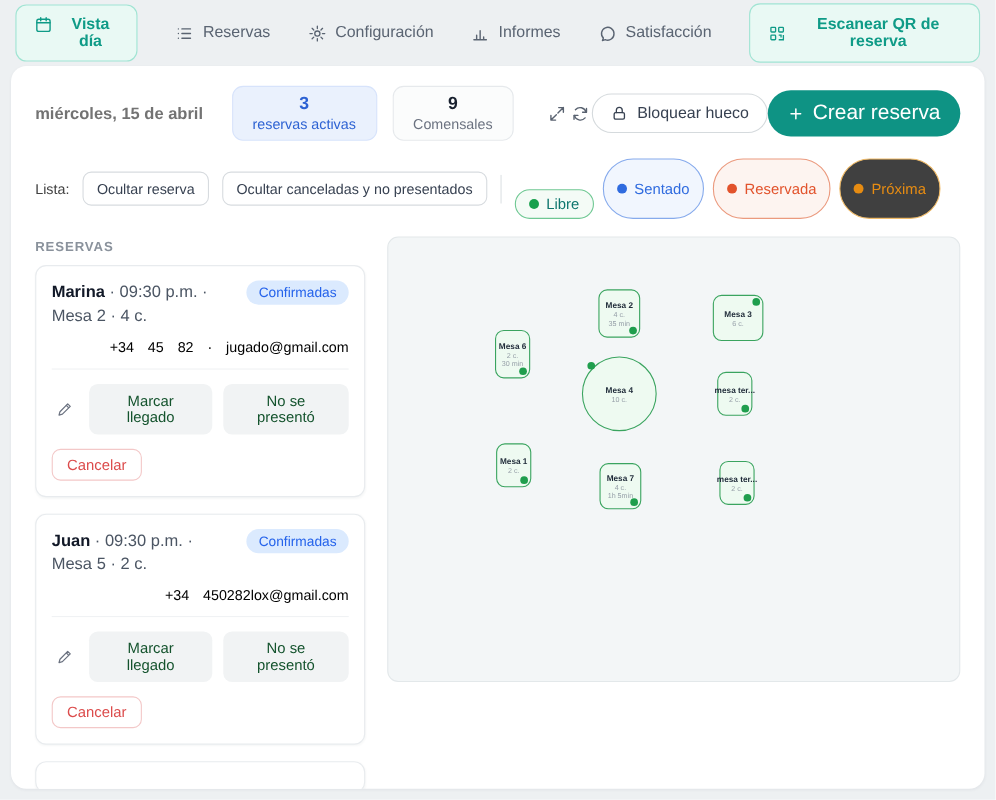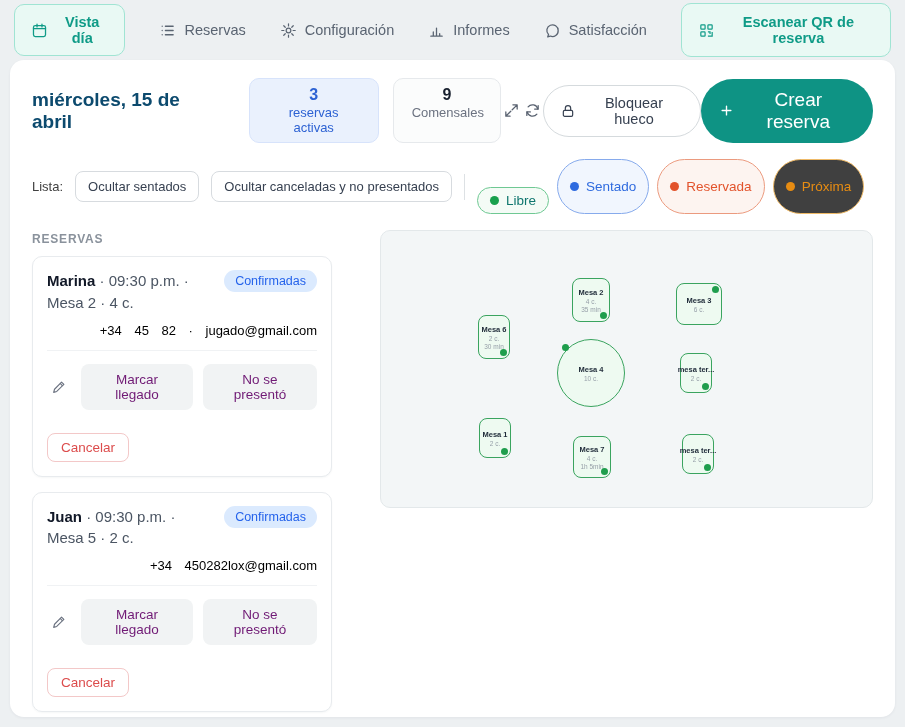--- a/index.html
+++ b/index.html
@@ -7,21 +7,21 @@
   body {
     font-family: "Liberation Sans", sans-serif;
     background: #edf0f2;
     color: #1f2430;
   }
   svg { display:block; }
 
   
   .topnav { height: 60px; display: flex; align-items: center; padding: 0 14px; gap: 34px; }
   .nav-pill {
-    display: flex; align-items: center; gap: 8px;
+    display: flex; gap: 8px;
     font-size: 14.5px; color: #5a6472; cursor: pointer; background: none; border: none;
     font-family: inherit;
   }
   .nav-pill.active {
     background: #e9f9f4; border: 1px solid #a0e4d3; border-radius: 10px;
     padding: 9px 16px; color: #0f9b87; font-weight: bold;
   }
   .qr-btn {
     margin-left: auto; display: flex; align-items: center; gap: 8px;
     background: #e9f9f4; border: 1px solid #a0e4d3; border-radius: 10px;
@@ -29,21 +29,21 @@
     cursor: pointer; font-family: inherit;
   }
 
   
   .panel {
     background: #fff; border-radius: 14px; margin: 0 10px 8px;
     height: 657px; box-shadow: 0 1px 3px rgba(30,40,60,.06);
     padding: 18px 22px; overflow: hidden;
   }
   .head-row { display: flex; align-items: center; }
-  .date-title { font-size: 19px; font-weight: bold; color: #0c4a6e; }
+  .date-title { font-size: 15px; font-weight: bold; color: #737373; }
   .stats { display: flex; gap: 14px; margin-left: 26px; }
   .stat-card { border-radius: 10px; padding: 7px 18px; text-align: center; min-width: 104px; }
   .stat-card.blue { background: #eaf1fd; border: 1px solid #d7e3fb; color: #2d62d3; }
   .stat-card.gray { background: #fbfcfc; border: 1px solid #e6e9ec; color: #6b7280; }
   .stat-value { font-size: 16px; font-weight: bold; }
   .stat-card.gray .stat-value { color: #18202e; }
   .stat-label { font-size: 13px; margin-top: 1px; }
   .head-actions { margin-left: auto; display: flex; align-items: center; gap: 0; }
   .icon-btn { background: none; border: none; color: #596270; cursor: pointer; padding: 2px; }
   .btn-outline {
@@ -96,31 +96,31 @@
     padding: 4px 11px; margin-left: 8px; white-space: nowrap;
   }
   .contact-row { display: flex; justify-content: flex-end; margin-top: 9px; font-size: 13px; color: #000000; }
   .contact-row .phone { word-spacing: 9px; }
   .extra-row { margin-top: 9px; font-size: 13px; color: #9ba3ad; }
   .res-divider { border-top: 1px solid #f0f2f4; margin-top: 12px; }
   .action-row { display: flex; align-items: center; gap: 10px; margin-top: 13px; }
   .pencil-btn { background: none; border: none; color: #6b7280; cursor: pointer; padding: 2px 4px; }
   .soft-btn {
     background: #f1f3f4; border: none; border-radius: 8px; padding: 8px 13px;
-    font-size: 13.5px; color: #701a75; cursor: pointer; font-family: inherit;
+    font-size: 13.5px; color: #14532d; cursor: pointer; font-family: inherit;
   }
   .cancel-btn {
-    margin-top: 23px; background: #fff; border: 1px solid #f3c8c8; border-radius: 8px;
+    margin-top: 13px; background: #fff; border: 1px solid #f3c8c8; border-radius: 8px;
     padding: 6px 13px; font-size: 13.5px; color: #dc4c4c; cursor: pointer; font-family: inherit;
   }
 
   
   .plan {
-    flex: 1; height: 278px; background: #f3f6f7; border: 1px solid #e3e8ea;
-    border-radius: 10px; position: relative; margin-left: 28px;
+    flex: 1; height: 405px; background: #f3f6f7; border: 1px solid #e3e8ea;
+    border-radius: 10px; position: relative;
   }
   .tbl {
     position: absolute; background: #eefaf1; border: 1.5px solid #3aa45f; border-radius: 8px;
     display: flex; flex-direction: column; align-items: center; justify-content: center;
     cursor: pointer;
   }
   .tbl.circ { border-radius: 50%; }
   .tbl-name { font-size: 7.5px; font-weight: bold; color: #1e2a38; white-space: nowrap; }
   .tbl-sub { font-size: 6.5px; color: #97a0a9; white-space: nowrap; margin-top: 1px; }
   .chair {
@@ -233,21 +233,21 @@
               <path d="M12 5v14M5 12h14"></path>
             </svg>
         </span>
         <span>Crear reserva</span>
       </button>
     </div>
   </div>
 
   <div class="filter-row">
     <span class="filter-label">Lista:</span>
-    <button class="chip-btn">Ocultar sentados</button>
+    <button class="chip-btn">Ocultar reserva</button>
     <button class="chip-btn">Ocultar canceladas y no presentados</button>
     <div class="vsep"></div>
     <div class="legend">
       <span class="legend-pill lg-green">
         <span class="dot8"></span>
         <span>Libre</span>
       </span>
       <span class="legend-pill lg-blue">
         <span class="dot8"></span>
         <span>Sentado</span>

